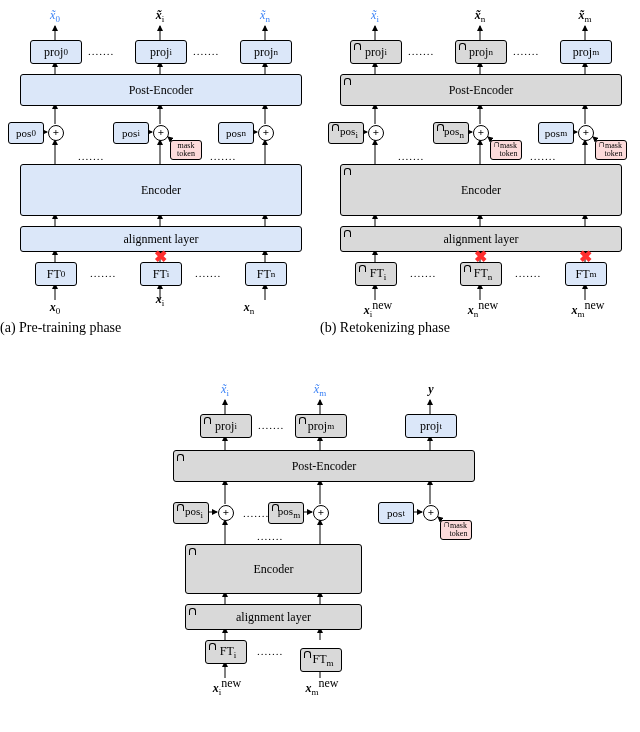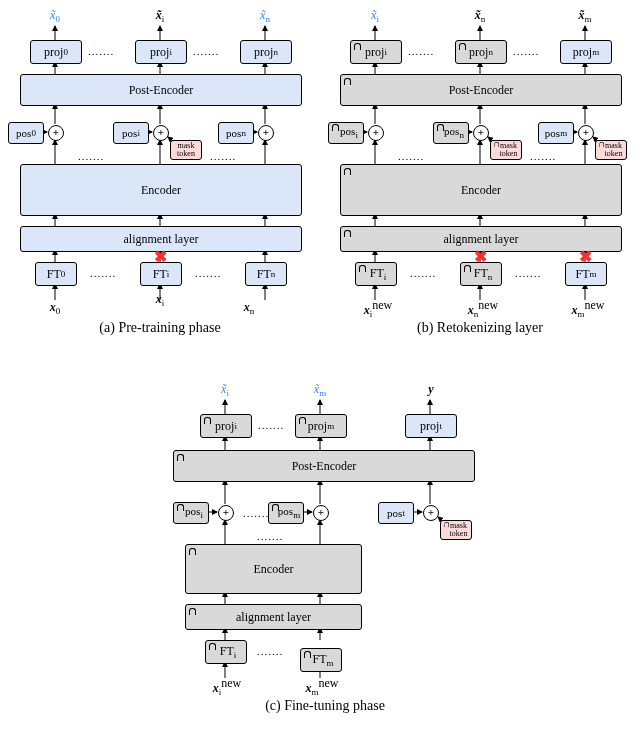--- a/index.html
+++ b/index.html
@@ -15,21 +15,21 @@
   .ghost{color:#3b82f6}
   .plus{width:14px;height:14px;border:1px solid #000;border-radius:50%;background:#fff;font-size:11px;font-weight:bold;line-height:12px;text-align:center}
   svg.conn{position:absolute;left:0;top:0;pointer-events:none}
   .lock{width:10px;height:12px;display:inline-block;vertical-align:middle}
   .lock .body{width:8px;height:6px;background:#000;border-radius:1px;margin-top:4px}
   .lock .sh{width:5px;height:6px;border:1.5px solid #000;border-bottom:none;border-radius:3px 3px 0 0;position:absolute;left:1px;top:-1px}
   .lockwrap{position:absolute;left:2px;top:1px}
   .lockwrap2{position:absolute;left:2px;top:2px}
   .lockwrap .lock,.lockwrap2 .lock{position:relative}
   .dots{font-size:11px;letter-spacing:1px}
-  .cap{font-size:14px;text-align:center;width:100%}
+  .cap{font-size:14px;text-align:left;width:100%}
   .x{color:#ff2e2e;font-weight:bold;font-size:16px;line-height:1}
 </style>
 </head>
 <body>
 
 <div id="stage">
 
 <div class="abs" style="left:0;top:0;width:320px;height:340px">
   <svg class="conn" width="320" height="340">
     <defs>
@@ -250,21 +250,21 @@
   <div class="abs box blue" style="left:245px;top:262px;width:40px;height:22px">
         <span>FT</span>
         <sub class="sub">m</sub>
       </div>
   <div class="abs x" style="left:259px;top:249px">✖</div>
 
   <div class="abs lbl" style="left:38px;top:298px;width:40px"><i><b><span>x</span></b></i><sub class="sub">i</sub><sup class="sup">new</sup></div>
   <div class="abs lbl" style="left:143px;top:298px;width:40px"><i><b><span>x</span></b></i><sub class="sub">n</sub><sup class="sup">new</sup></div>
   <div class="abs lbl" style="left:248px;top:298px;width:40px"><i><b><span>x</span></b></i><sub class="sub">m</sub><sup class="sup">new</sup></div>
 
-  <div class="abs cap" style="left:0;top:320px">(b) Retokenizing layer</div>
+  <div class="abs cap" style="left:0;top:320px">(b) Retokenizing phase</div>
 </div>
 
 <div class="abs" style="left:145px;top:360px;width:360px;height:360px">
   <svg class="conn" width="360" height="360">
     <defs>
           <marker id="ahc" markerWidth="6" markerHeight="6" refX="5" refY="3" orient="auto">
             <path d="M0,0 L6,3 L0,6 Z" fill="#000"></path>
           </marker>
         </defs>
 
@@ -354,16 +354,15 @@
       </div>
   <div class="abs dots" style="left:112px;top:285px">.......</div>
   <div class="abs box grey" style="left:155px;top:288px;width:40px;height:22px">
         <div class="lockwrap"><span class="lock"><span class="sh"></span><span class="body"></span></span></div>
         <span style="margin-left:4px"><span>FT</span><sub class="sub">m</sub></span>
       </div>
 
   <div class="abs lbl" style="left:62px;top:316px;width:40px"><i><b><span>x</span></b></i><sub class="sub">i</sub><sup class="sup">new</sup></div>
   <div class="abs lbl" style="left:157px;top:316px;width:40px"><i><b><span>x</span></b></i><sub class="sub">m</sub><sup class="sup">new</sup></div>
 
-  <div class="abs cap" style="left:0;top:338px">(c) Fine-tuning phase</div>
 </div>
 
 </div>
 
 </body></html>

